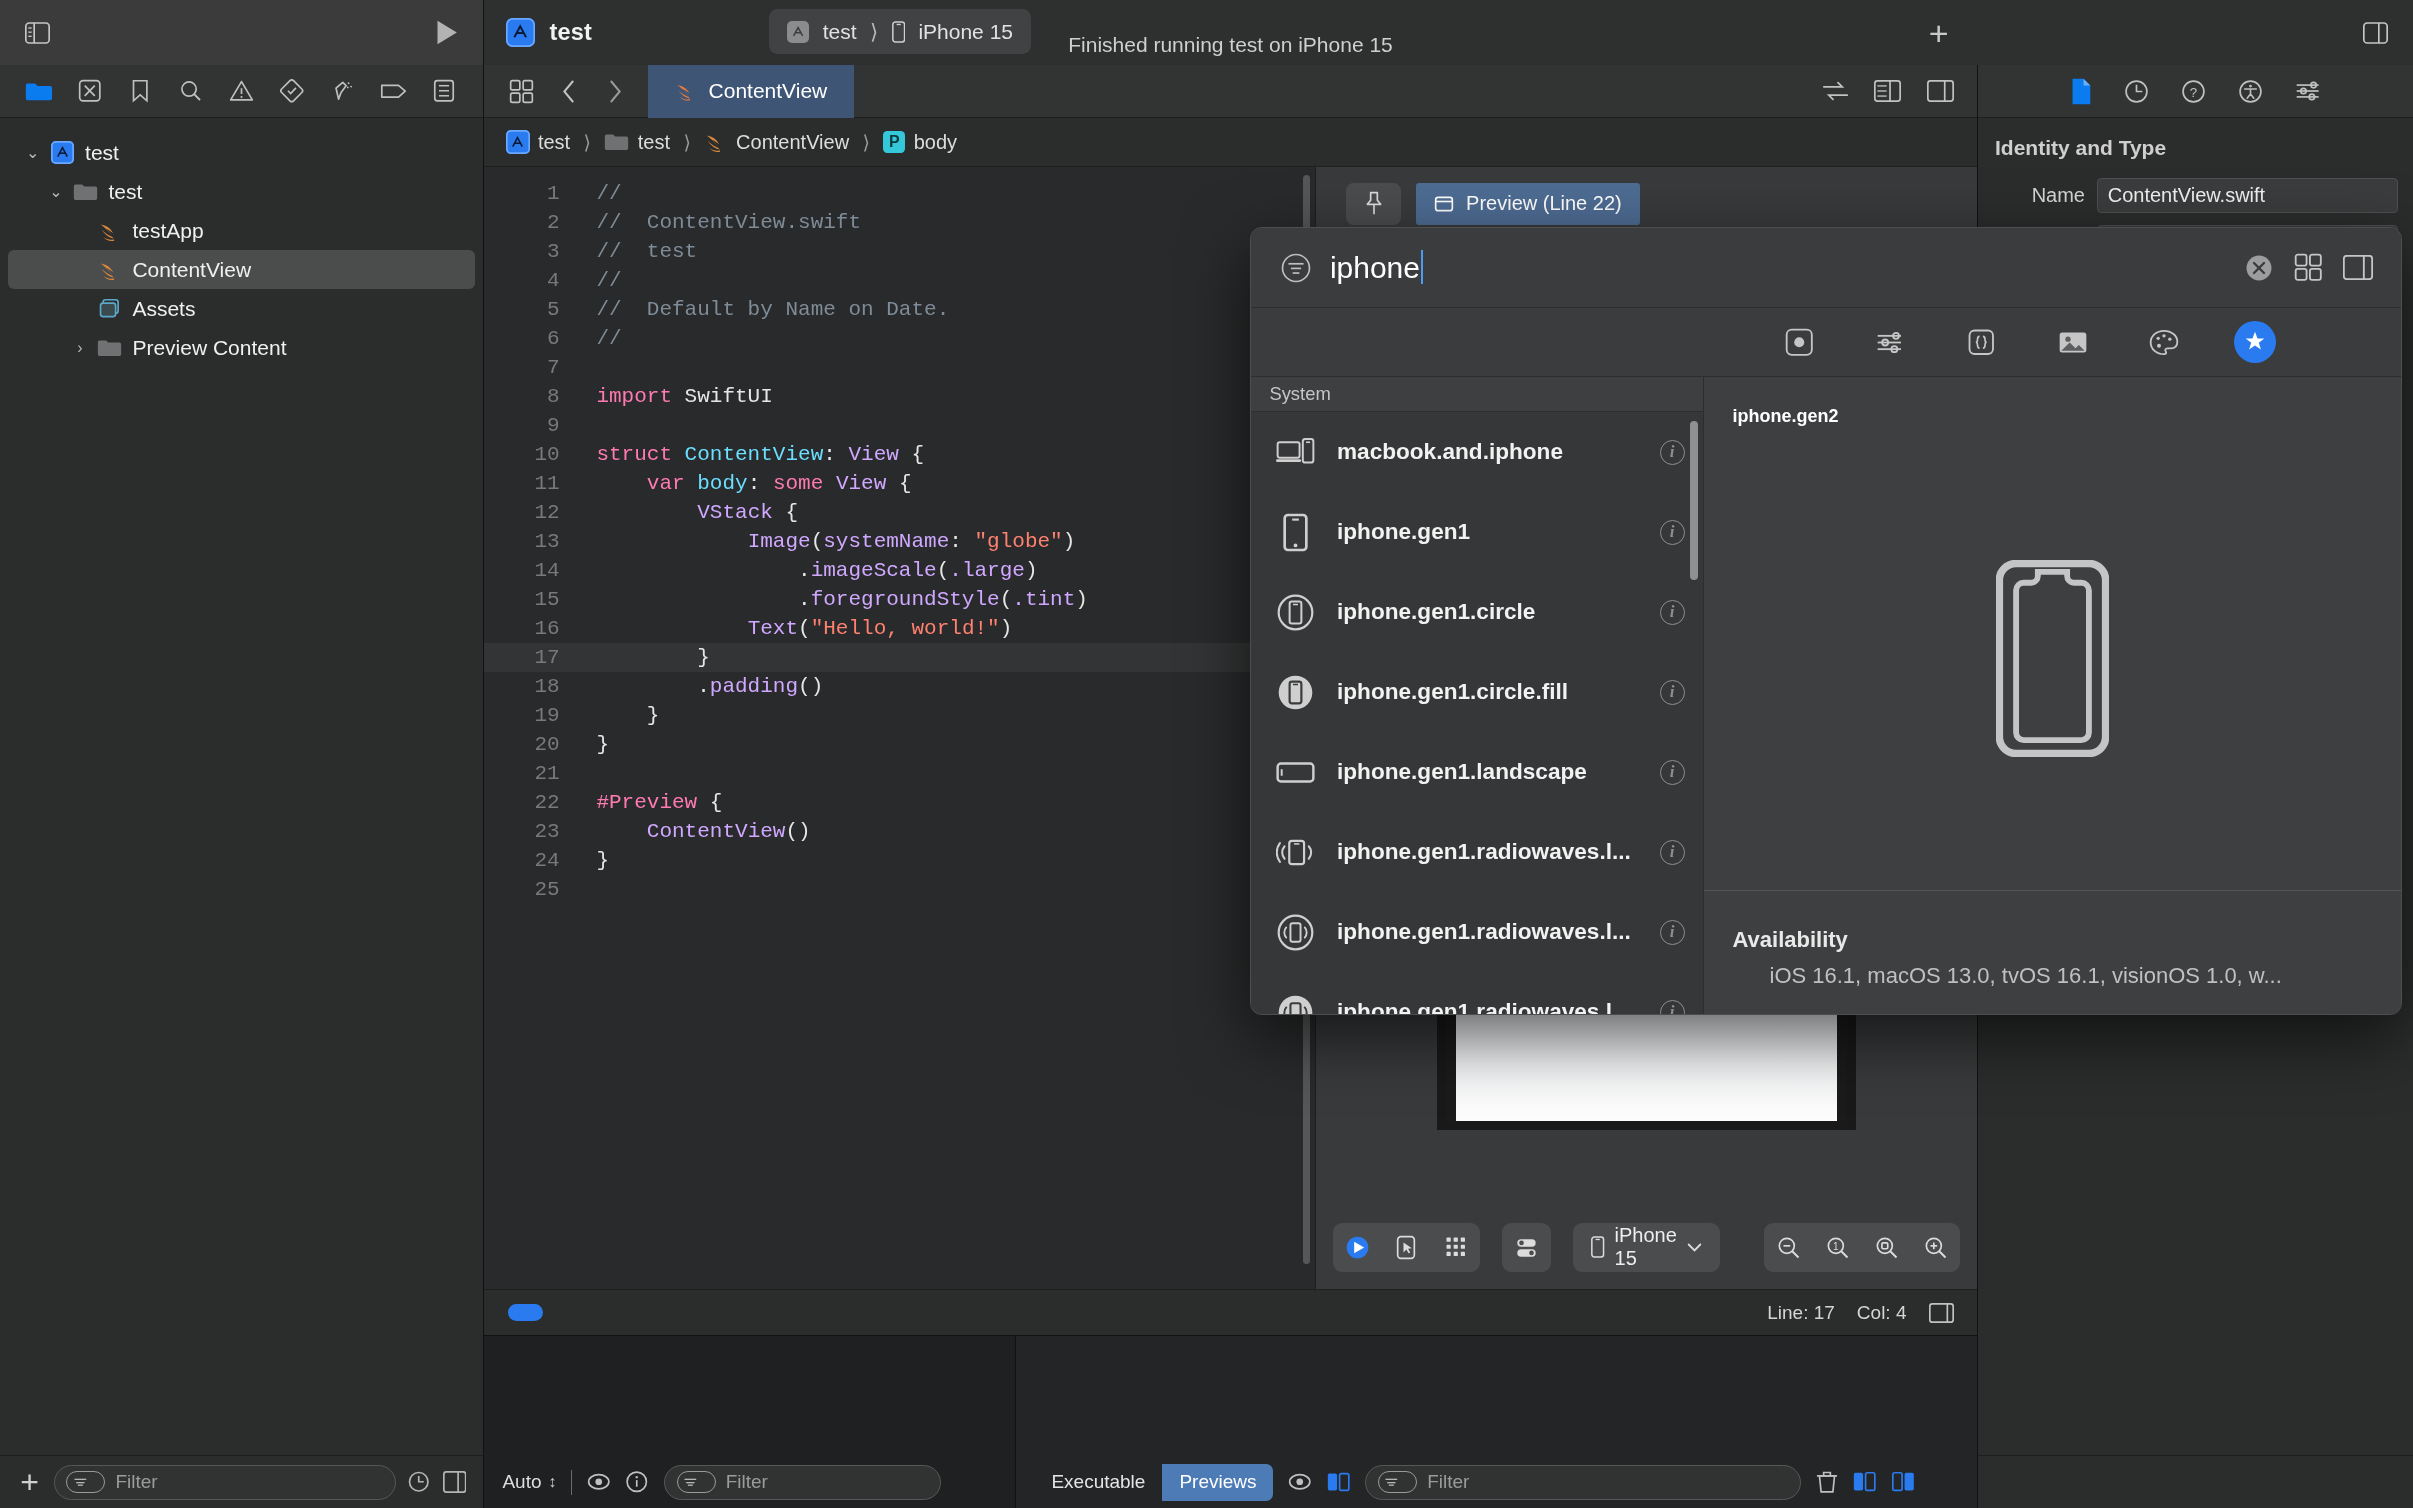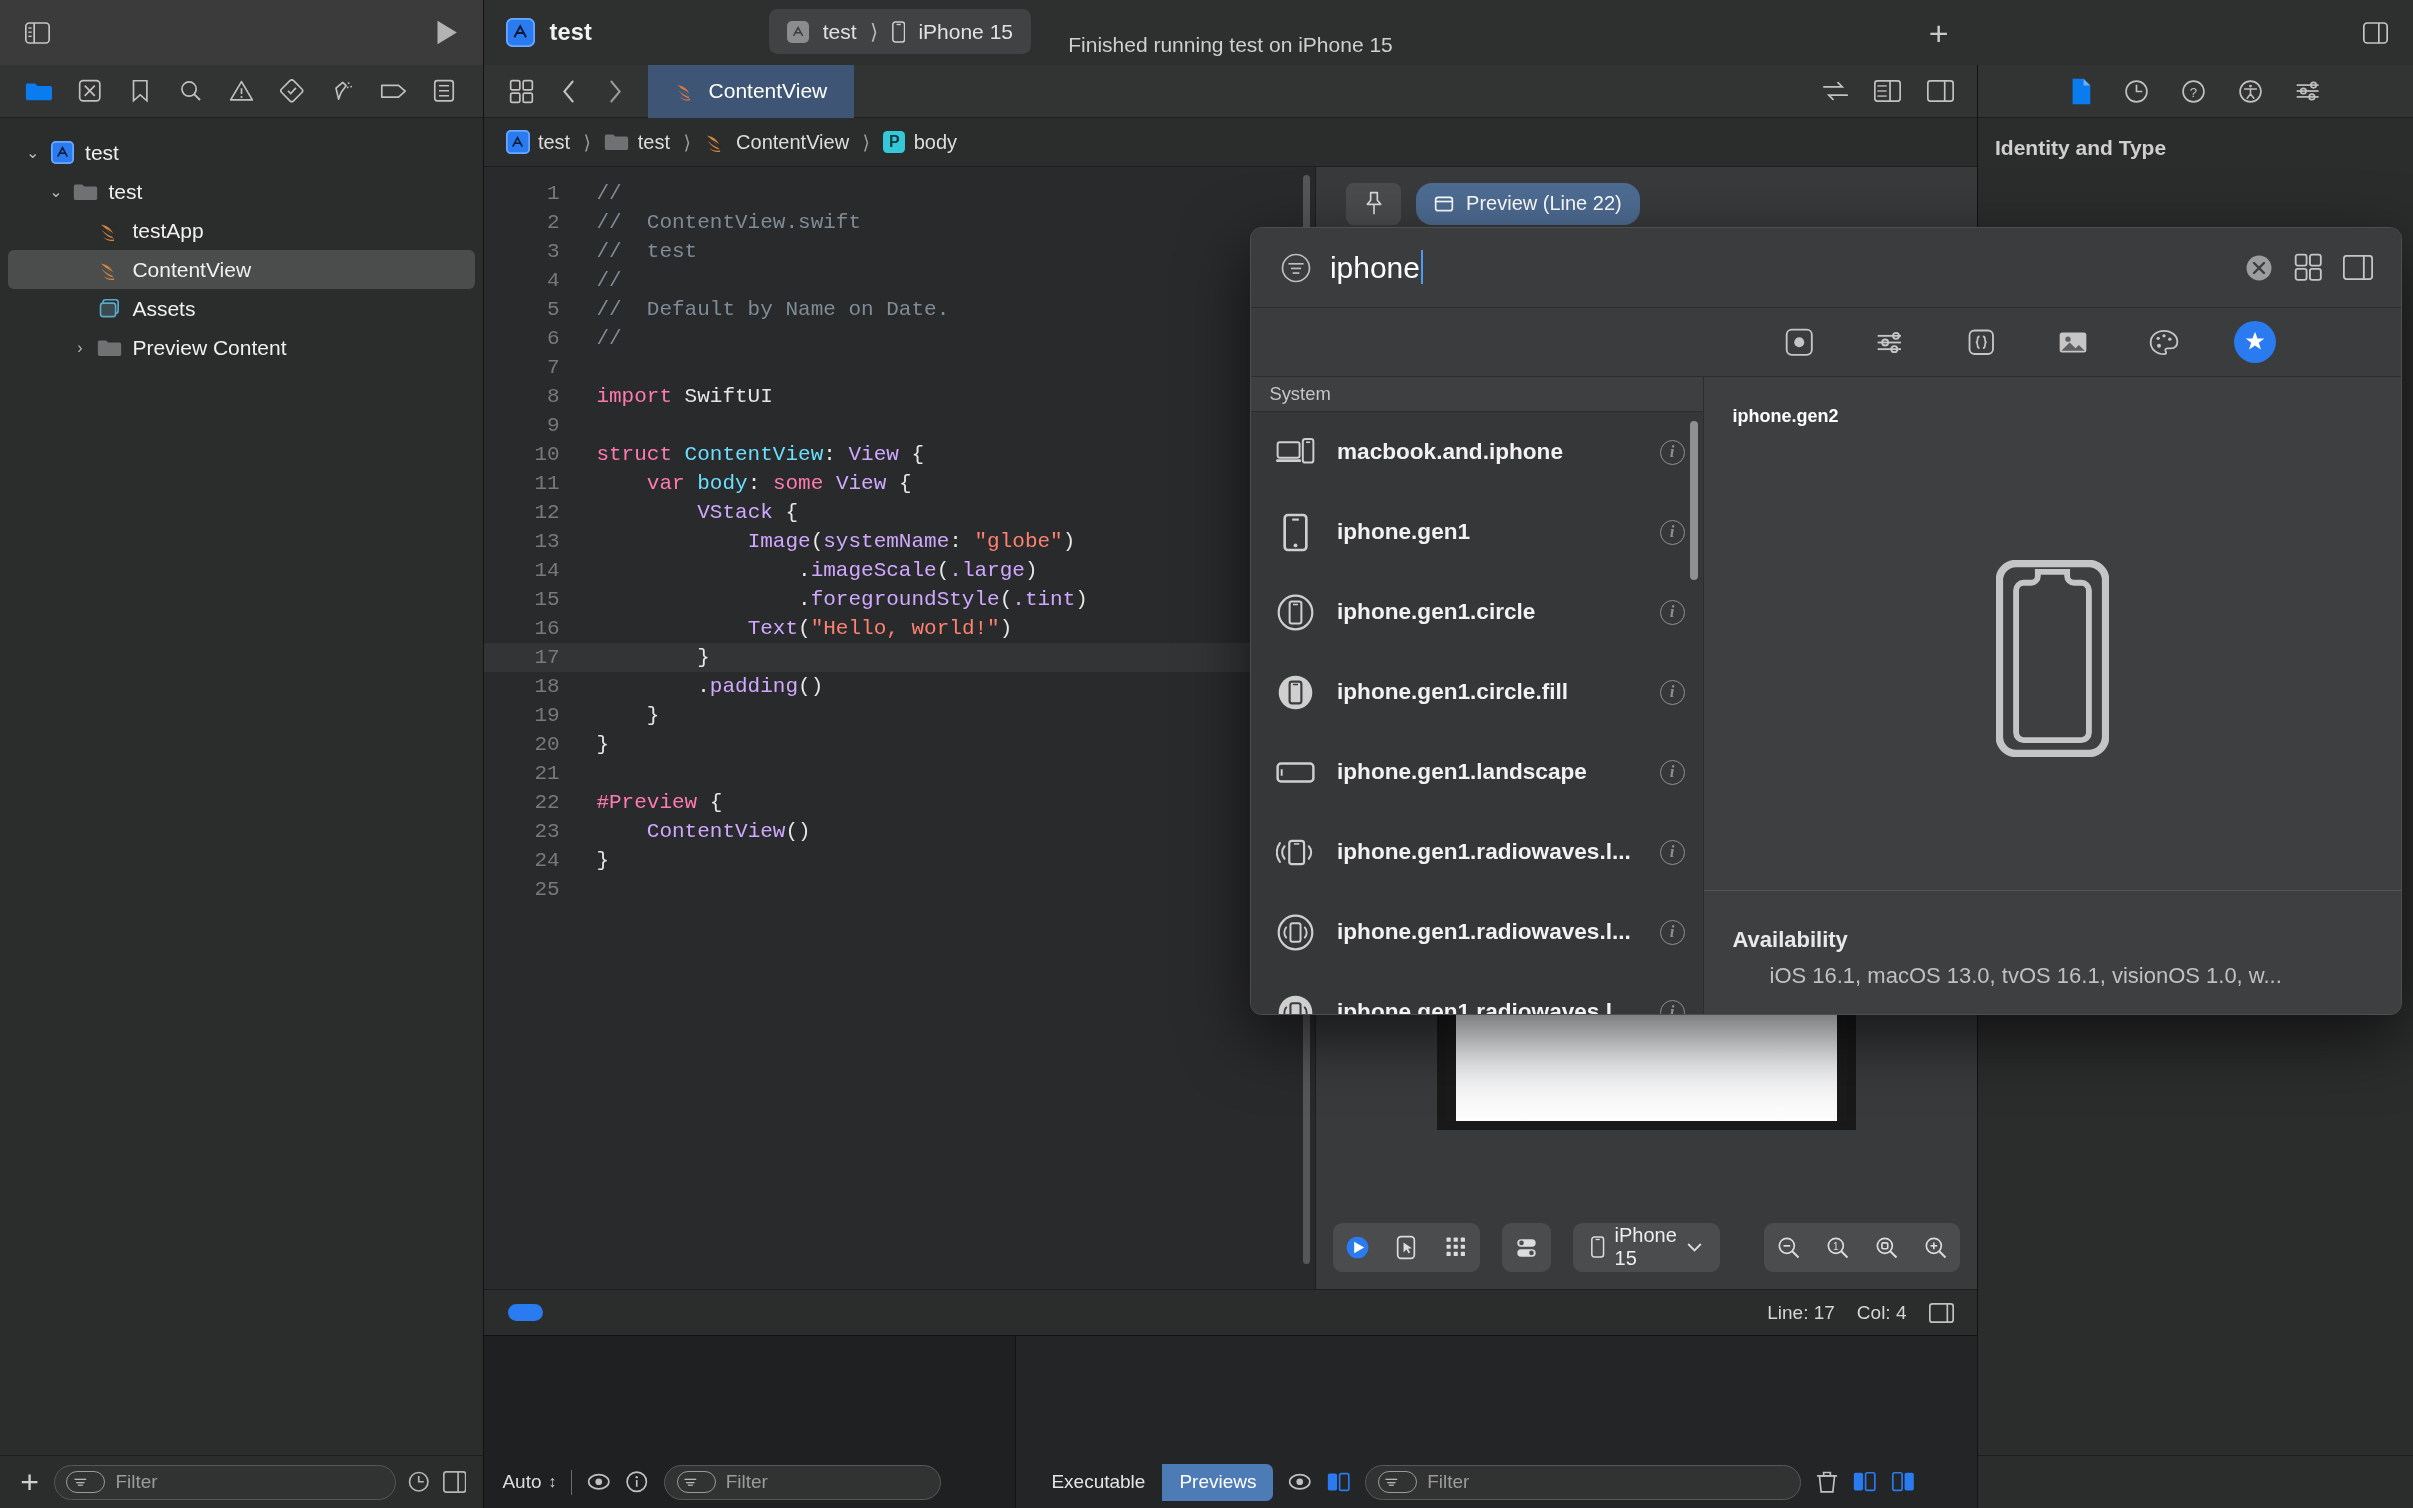--- a/index.html
+++ b/index.html
@@ -132,21 +132,21 @@
   .canvas-pane {
     width: 662px; flex-shrink: 0; background: #383a3b; position: relative;
     border-left: 0.8px solid #1d1e1e; display: flex; flex-direction: column;
   }
   .canvas-top { height: 60px; display: flex; align-items: center; gap: 15px; padding: 13.4px 0 0 30px; }
   .pin-btn {
     width: 55px; height: 42px; border-radius: 7.5px; background: #4a4c4d;
     display: flex; align-items: center; justify-content: center;
   }
   .preview-chip {
-    height: 42px; border-radius: 16px; background: #4e6c93; color: #fff;
+    height: 42px; border-radius: 3px; background: #4e6c93; color: #fff;
     display: flex; align-items: center; gap: 11.7px; padding: 0 18.4px; font-size: 20px;
   }
   .device-stage { flex: 1; position: relative; display:flex; align-items:flex-end; justify-content:center; }
   .device {
     width: 419px; height: 277px; margin-bottom: 75px;
     background: #1b1b1c; border: 9.2px solid #19191a;
     border-radius: 49px 49px 0 0; position: relative; overflow: hidden;
   }
   .device-screen {
     position: absolute; inset: 10px 10px 0 10px; border-radius: 39px 39px 0 0;
@@ -837,20 +837,35 @@
               <line x1="2" y1="13" x2="28" y2="13" stroke="#c0c0c0" stroke-width="2"></line>
               <circle cx="10" cy="13" r="3.2" fill="none" stroke="#c0c0c0" stroke-width="2"></circle>
               <line x1="2" y1="20" x2="28" y2="20" stroke="#c0c0c0" stroke-width="2"></line>
               <circle cx="20" cy="20" r="3.2" fill="none" stroke="#c0c0c0" stroke-width="2"></circle>
             </svg>
         </span>
       </div>
 
       <div class="insp-body">
         <div class="insp-title">Identity and Type</div>
+        <div id="insp-rows">
+            <div class="insp-row">
+              <span class="insp-label">Name</span>
+              <span class="insp-input">
+                <span>ContentView.swift</span>
+              </span>
+            </div>
+            <div class="insp-row">
+              <span class="insp-label">Type</span>
+              <span class="insp-input">
+                <span>Default - Swift Source</span>
+                <span class="stepper">↕</span>
+              </span>
+            </div>
+          </div>
       </div>
 
       <div class="insp-foot"></div>
     </div>
   </div>
 
   <div class="picker">
     <div class="pk-search">
       <span class="glyph">
         <svg width="32" height="32" viewBox="0 0 38 38">

